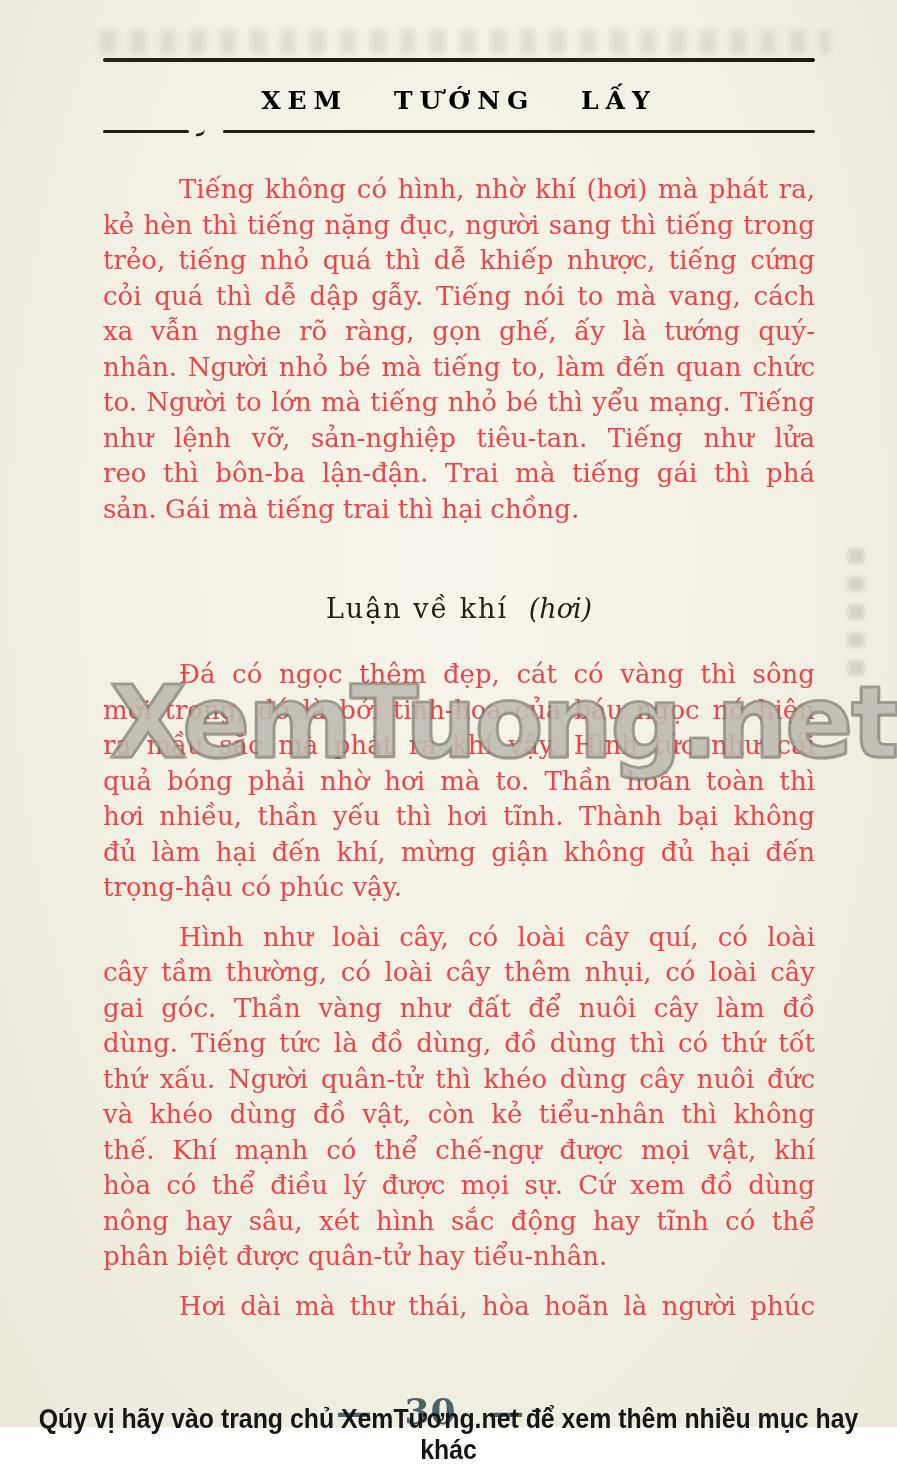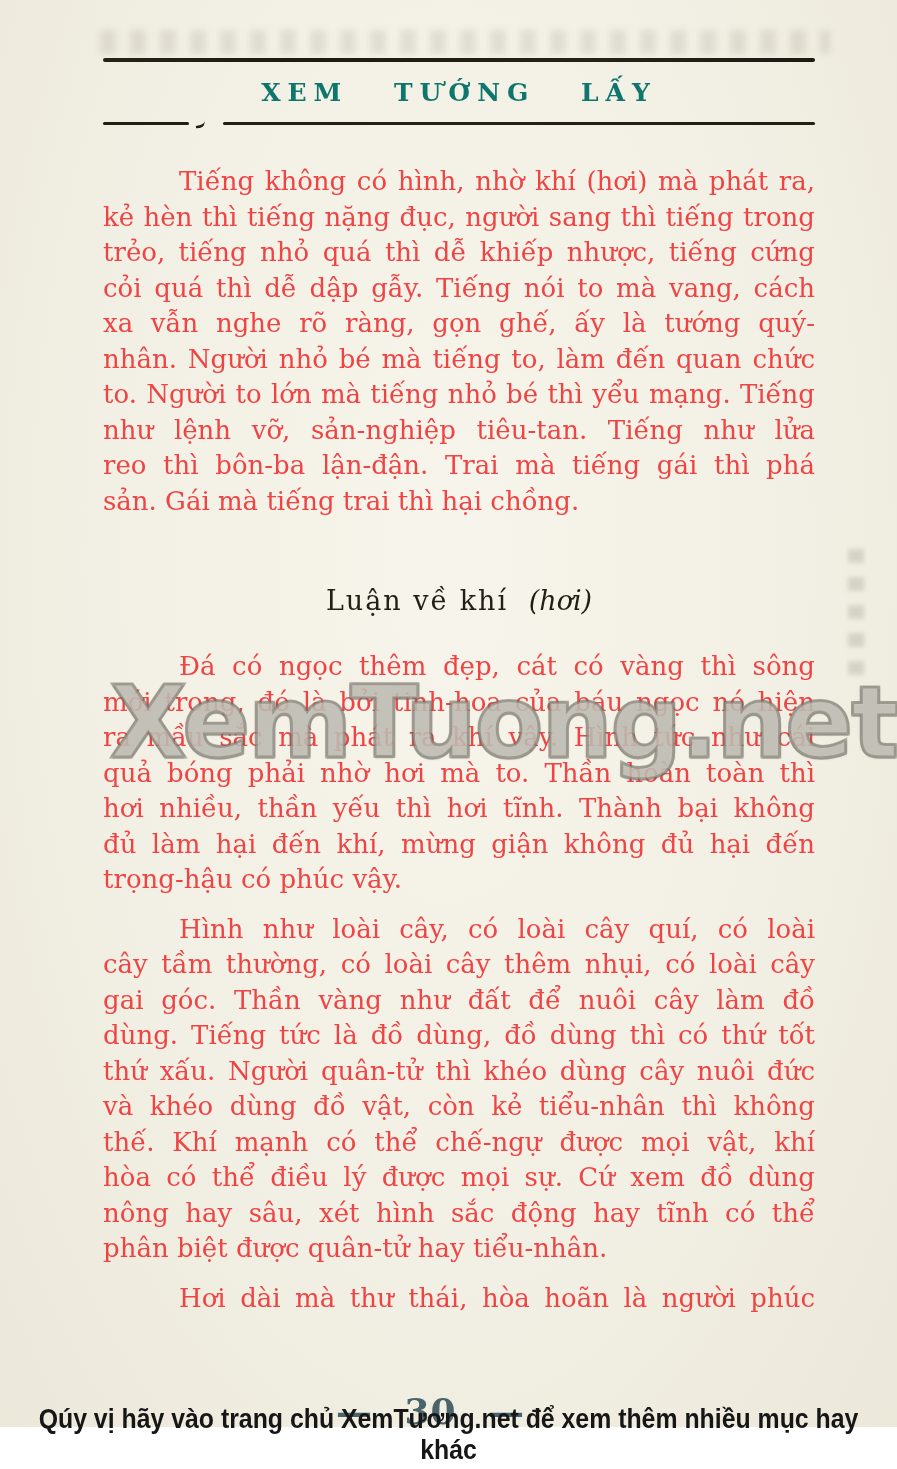--- a/index.html
+++ b/index.html
@@ -36,22 +36,22 @@
     margin-top: 58px; height: 4px;
     background: linear-gradient(90deg, #262218 0%, #1d1a11 30%, #262218 70%, #1d1a11 100%);
     border-radius: 2px;
   }
   .page-title {
     text-align: center;
     font-weight: bold;
     font-size: 25px;
     letter-spacing: 7px;
     word-spacing: 30px;
-    color: #0f766e;
-    margin: 16px 0 14px 0;
+    color: #000000;
+    margin: 24px 0 14px 0;
   }
   .rule-bottom {
     display: flex; align-items: center; height: 5px;
   }
   .rule-seg-left { width: 86px; height: 3px; background: #221f14; border-radius: 2px; }
   .rule-hook {
     width: 10px; height: 6px; margin-left: 6px;
     border-bottom: 3px solid #221f14; border-radius: 0 0 6px 2px;
     transform: rotate(-12deg);
   }

